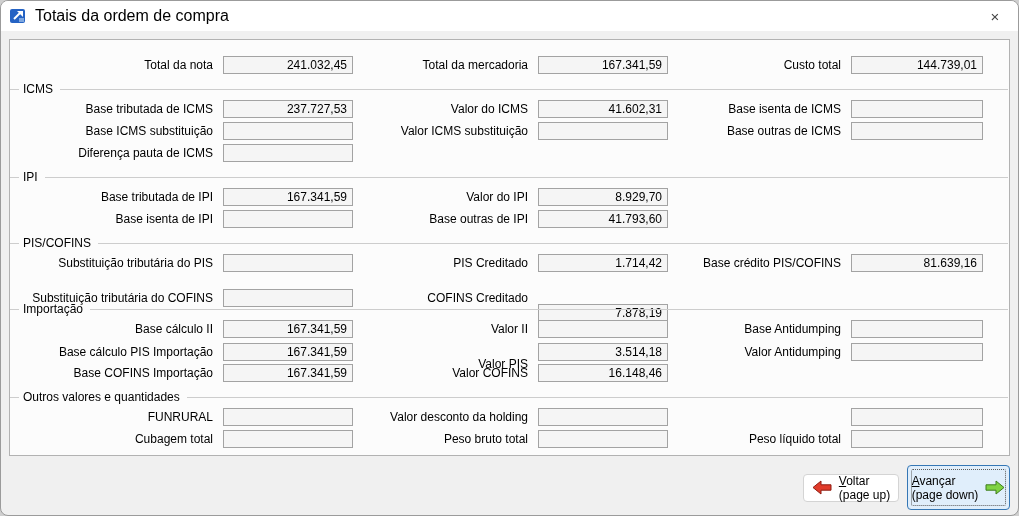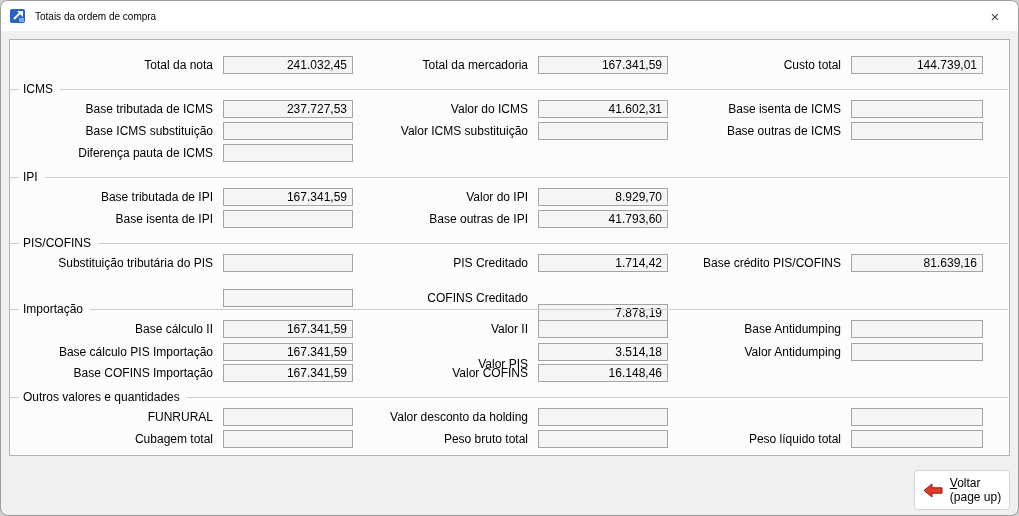--- a/index.html
+++ b/index.html
@@ -19,21 +19,21 @@
 
   
   .titlebar {
     height:30px;
     background:#ffffff;
     display:flex;
     align-items:center;
     padding-left:9px;
   }
   .app-icon { width:16px; height:16px; margin-right:9px; flex:0 0 auto; }
-  .title-text { font-size:10px; color:#000; }
+  .title-text { font-size:16px; color:#000; }
   .close-btn {
     margin-left:auto;
     width:46px; height:30px;
     display:flex; align-items:center; justify-content:center;
     font-size:15px; color:#444;
     cursor:default;
   }
 
   
   .panel {
@@ -90,21 +90,21 @@
   .btn {
     display:flex;
     align-items:center;
     justify-content:center;
     gap:7px;
     border-radius:4px;
     cursor:default;
   }
   .btn-text { display:flex; flex-direction:column; line-height:14px; text-align:left; }
   .btn-back {
-    width:96px; height:40px;
+    width:96px; height:28px;
     background:#ffffff;
     border:1px solid #d4d4d4;
   }
   .btn-forward {
     width:103px; height:45px;
     background:#e0eefb;
     border:1px solid #3577b5;
     position:relative;
   }
   .btn-forward .focus-rect {
@@ -189,20 +189,21 @@
       </div>
       <div class="row">
         <div class="lbl" style="grid-column: 1;">Substituição tributária do PIS</div>
         <div class="field" style="grid-column: 2;"></div>
         <div class="lbl" style="grid-column: 3;">PIS Creditado</div>
         <div class="field" style="grid-column: 4;">1.714,42</div>
         <div class="lbl" style="grid-column: 5;">Base crédito PIS/COFINS</div>
         <div class="field" style="grid-column: 6;">81.639,16</div>
       </div>
       <div class="row">
+        <div class="lbl" style="grid-column: 1;">Substituição tributária do COFINS</div>
         <div class="field" style="grid-column: 2;"></div>
         <div class="lbl" style="grid-column: 3;">COFINS Creditado</div>
         <div class="field" style="grid-column: 4; margin-top: 30px;">7.878,19</div>
       </div>
       <div class="sec">
         <span class="sec-line-start"></span>
         <span class="sec-label">Importação</span>
         <span class="sec-line-end"></span>
       </div>
       <div class="row">
@@ -254,15 +255,25 @@
     <div class="btn btn-back">
       <svg class="arrow-svg" width="20" height="15" viewBox="0 0 20 15">
         <polygon points="1,7.5 9,1 9,4.8 19,4.8 19,10.2 9,10.2 9,14" fill="#e13b2a" stroke="#8f1d12" stroke-width="1"></polygon>
       </svg>
       <span class="btn-text">
         <span><u>V</u>oltar</span>
         <span>(page up)</span>
       </span>
     </div>
 
+    <div class="btn btn-forward">
+      <span class="focus-rect"></span>
+      <span class="btn-text">
+        <span><u>A</u>vançar</span>
+        <span>(page down)</span>
+      </span>
+      <svg class="arrow-svg" width="20" height="15" viewBox="0 0 20 15">
+        <polygon points="19,7.5 11,1 11,4.8 1,4.8 1,10.2 11,10.2 11,14" fill="#7fd342" stroke="#3e7d1e" stroke-width="1"></polygon>
+      </svg>
+    </div>
 
   </div>
 </div>
 
 </body></html>

